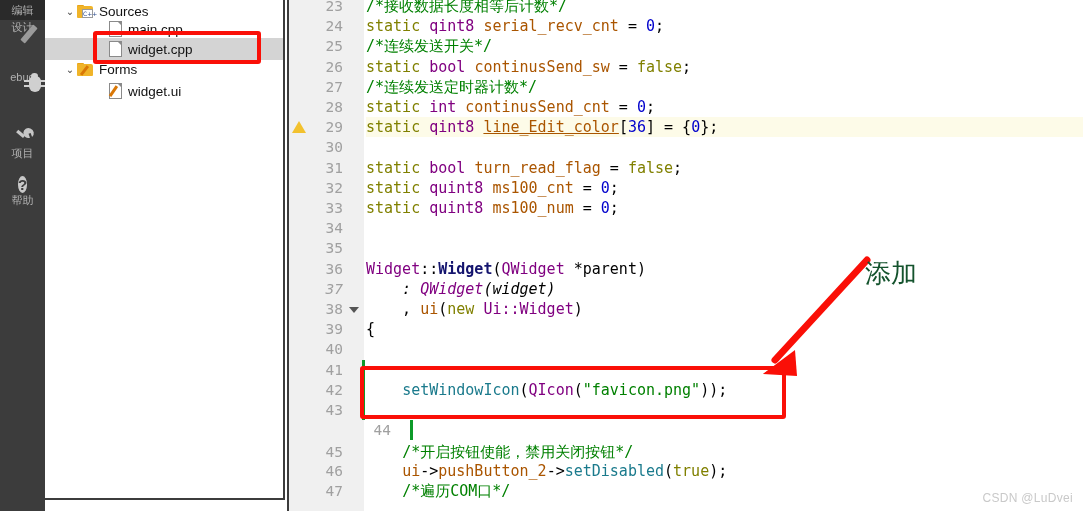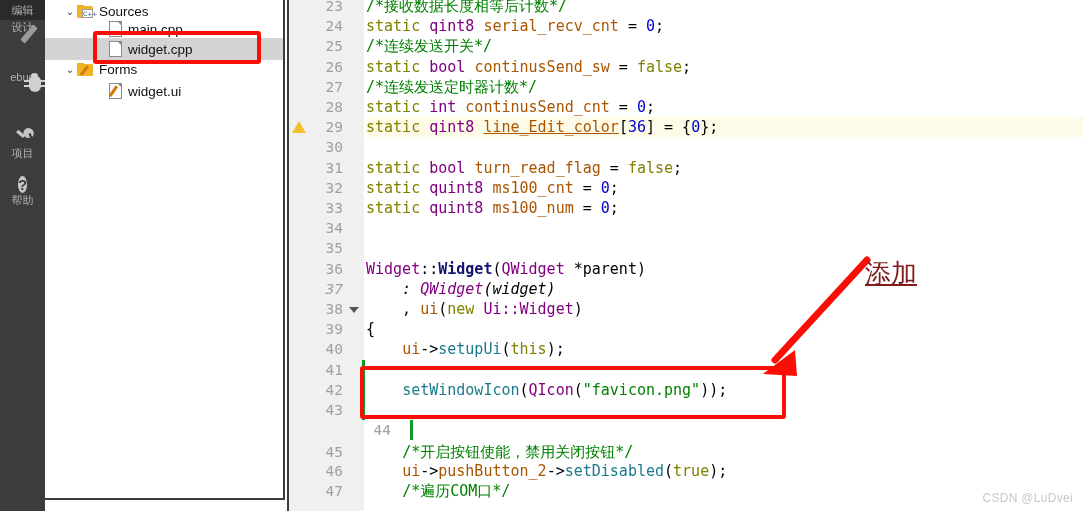--- a/index.html
+++ b/index.html
@@ -333,37 +333,37 @@
         <div class="code-line" style="top: 137.4px;"><div class="lineno">30</div><div class="linetext"></div></div>
         <div class="code-line" style="top: 157.6px;"><div class="lineno">31</div><div class="linetext"><span class="t-kw">static</span><span class="t-plain"> </span><span class="t-type">bool</span><span class="t-plain"> </span><span class="t-var">turn_read_flag</span><span class="t-plain"> = </span><span class="t-kw">false</span><span class="t-plain">;</span></div></div>
         <div class="code-line" style="top: 177.8px;"><div class="lineno">32</div><div class="linetext"><span class="t-kw">static</span><span class="t-plain"> </span><span class="t-type">quint8</span><span class="t-plain"> </span><span class="t-var">ms100_cnt</span><span class="t-plain"> = </span><span class="t-num">0</span><span class="t-plain">;</span></div></div>
         <div class="code-line" style="top: 198px;"><div class="lineno">33</div><div class="linetext"><span class="t-kw">static</span><span class="t-plain"> </span><span class="t-type">quint8</span><span class="t-plain"> </span><span class="t-var">ms100_num</span><span class="t-plain"> = </span><span class="t-num">0</span><span class="t-plain">;</span></div></div>
         <div class="code-line" style="top: 218.2px;"><div class="lineno">34</div><div class="linetext"></div></div>
         <div class="code-line" style="top: 238.4px;"><div class="lineno">35</div><div class="linetext"></div></div>
         <div class="code-line" style="top: 258.6px;"><div class="lineno">36</div><div class="linetext"><span class="t-class">Widget</span><span class="t-plain">::</span><span class="t-classb">Widget</span><span class="t-plain">(</span><span class="t-class">QWidget</span><span class="t-plain"> *parent)</span></div></div>
         <div class="code-line" style="top: 278.8px; font-style: italic;"><div class="lineno">37</div><div class="linetext"><span class="t-plain">    : </span><span class="t-class">QWidget</span><span class="t-plain">(widget)</span></div></div>
         <div class="code-line" style="top: 299px;"><div class="fold-tri" style="top: 8px;"></div><div class="lineno">38</div><div class="linetext"><span class="t-plain">    , </span><span class="t-var">ui</span><span class="t-plain">(</span><span class="t-kw">new</span><span class="t-plain"> </span><span class="t-class">Ui::Widget</span><span class="t-plain">)</span></div></div>
         <div class="code-line" style="top: 319.2px;"><div class="lineno">39</div><div class="linetext"><span class="t-plain">{</span></div></div>
-        <div class="code-line" style="top: 339.4px;"><div class="lineno">40</div><div class="linetext"><span class="t-plain">    </span><span class="t-var">ui</span><span class="t-plain">-&gt;</span><span class="t-fn">setupUi</span><span class="t-plain">(</span><span class="t-kw">this</span><span class="t-plain">);</span></div></div>
+        <div class="code-line" style="top: 339.4px;"><div class="lineno">40</div></div>
         <div class="code-line" style="top: 359.6px;"><div class="changebar" style="top: 0px; height: 20.3px;"></div><div class="lineno">41</div><div class="linetext"></div></div>
         <div class="code-line" style="top: 379.8px;"><div class="changebar" style="top: 0px; height: 20.3px;"></div><div class="lineno">42</div><div class="linetext"><span class="t-plain">    </span><span class="t-fn">setWindowIcon</span><span class="t-plain">(</span><span class="t-class">QIcon</span><span class="t-plain">(</span><span class="t-str">"favicon.png"</span><span class="t-plain">));</span></div></div>
         <div class="code-line" style="top: 400px;"><div class="changebar" style="top: 0px; height: 20.3px;"></div><div class="lineno">43</div><div class="linetext"></div></div>
         <div class="code-line" style="top: 420.2px; margin-left: 48px;"><div class="changebar" style="top: 0px; height: 20.3px;"></div><div class="lineno">44</div><div class="linetext"></div></div>
         <div class="code-line" style="top: 442px;"><div class="lineno">45</div><div class="linetext"><span class="t-plain">    </span><span class="t-cmt">/*开启按钮使能，禁用关闭按钮*/</span></div></div>
         <div class="code-line" style="top: 460.6px;"><div class="lineno">46</div><div class="linetext"><span class="t-plain">    </span><span class="t-var">ui</span><span class="t-plain">-&gt;</span><span class="t-var">pushButton_2</span><span class="t-plain">-&gt;</span><span class="t-fn">setDisabled</span><span class="t-plain">(</span><span class="t-kw">true</span><span class="t-plain">);</span></div></div>
         <div class="code-line" style="top: 480.8px;"><div class="lineno">47</div><div class="linetext"><span class="t-plain">    </span><span class="t-cmt">/*遍历COM口*/</span></div></div>
       </div>
   </div>
 
   <div class="red-box" id="tree-box" style="left: 93px; top: 31px; width: 168px; height: 33px; border-color: rgb(250, 15, 7);"></div>
   <div class="red-box" id="code-box" style="left: 360px; top: 366px; width: 426px; height: 53px; border-color: rgb(250, 15, 7);"></div>
 
   <svg id="anno-arrow" style="left:745px;top:250px;width:135px;height:145px;" viewBox="0 0 135 145">
     <line x1="122" y1="10" x2="30" y2="110" stroke="#fa0f07" stroke-width="7" stroke-linecap="round"></line>
     <polygon points="18,124 46,104 40,122 50,118" fill="#fa0f07"></polygon>
     <polygon points="18,124 50,100 52,126" fill="#fa0f07"></polygon>
   </svg>
 
-  <div id="anno-text" style="left: 865px; top: 256px; color: #7f1d1d; text-decoration: underline;">添加</div>
+  <div id="anno-text" style="left: 865px; top: 256px; color: #14532d;">添加</div>
 
   <div id="watermark">CSDN @LuDvei</div>
 
 </div>
 
 </body></html>

